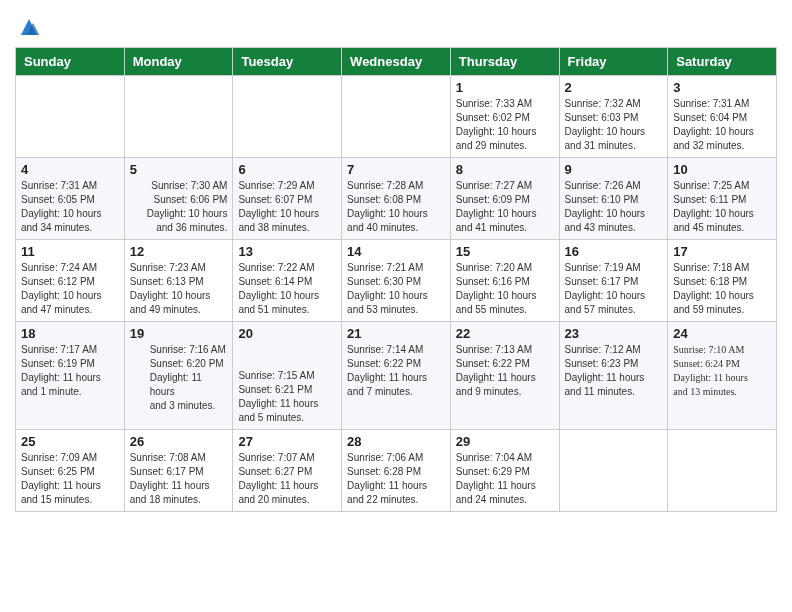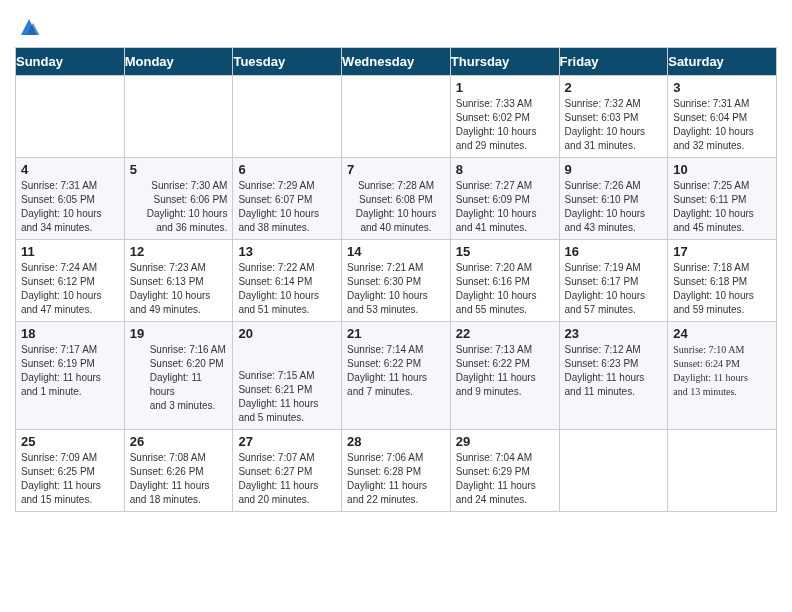--- a/index.html
+++ b/index.html
@@ -44,25 +44,25 @@
     }
     .calendar-subtitle {
       font-size: 16px;
       color: #555;
     }
     .calendar {
       width: 100%;
       border-collapse: collapse;
     }
     .calendar th {
-      background: #0c4a6e;
+      background: #15803d;
       color: #fff;
       font-size: 13px;
       font-weight: bold;
-      padding: 6px 0;
+      padding: 6px 8px;
       border: 1px solid #ccc;
       text-align: left;
     }
     .calendar td {
       border: 1px solid #ccc;
       vertical-align: top;
       padding: 4px 5px;
       width: calc(100% / 7);
       min-height: 80px;
       height: 80px;
@@ -167,21 +167,21 @@
         </td>
         <td>
           <div class="day-number">6</div>
           <div class="day-info" style="white-space: pre-line;">Sunrise: 7:29 AM
 Sunset: 6:07 PM
 Daylight: 10 hours
 and 38 minutes.</div>
         </td>
         <td>
           <div class="day-number">7</div>
-          <div class="day-info" style="white-space: pre-line; text-align: center;">Sunrise: 7:28 AM
+          <div class="day-info" style="white-space: pre-line;">Sunrise: 7:28 AM
 Sunset: 6:08 PM
 Daylight: 10 hours
 and 40 minutes.</div>
         </td>
         <td>
           <div class="day-number">8</div>
           <div class="day-info" style="white-space: pre-line;">Sunrise: 7:27 AM
 Sunset: 6:09 PM
 Daylight: 10 hours
 and 41 minutes.</div>
@@ -307,21 +307,21 @@
         <td>
           <div class="day-number">25</div>
           <div class="day-info" style="white-space: pre-line;">Sunrise: 7:09 AM
 Sunset: 6:25 PM
 Daylight: 11 hours
 and 15 minutes.</div>
         </td>
         <td>
           <div class="day-number">26</div>
           <div class="day-info" style="white-space: pre-line;">Sunrise: 7:08 AM
-Sunset: 6:26 PM
+Sunset: 6:17 PM
 Daylight: 11 hours
 and 18 minutes.</div>
         </td>
         <td>
           <div class="day-number">27</div>
           <div class="day-info" style="white-space: pre-line;">Sunrise: 7:07 AM
 Sunset: 6:27 PM
 Daylight: 11 hours
 and 20 minutes.</div>
         </td>

